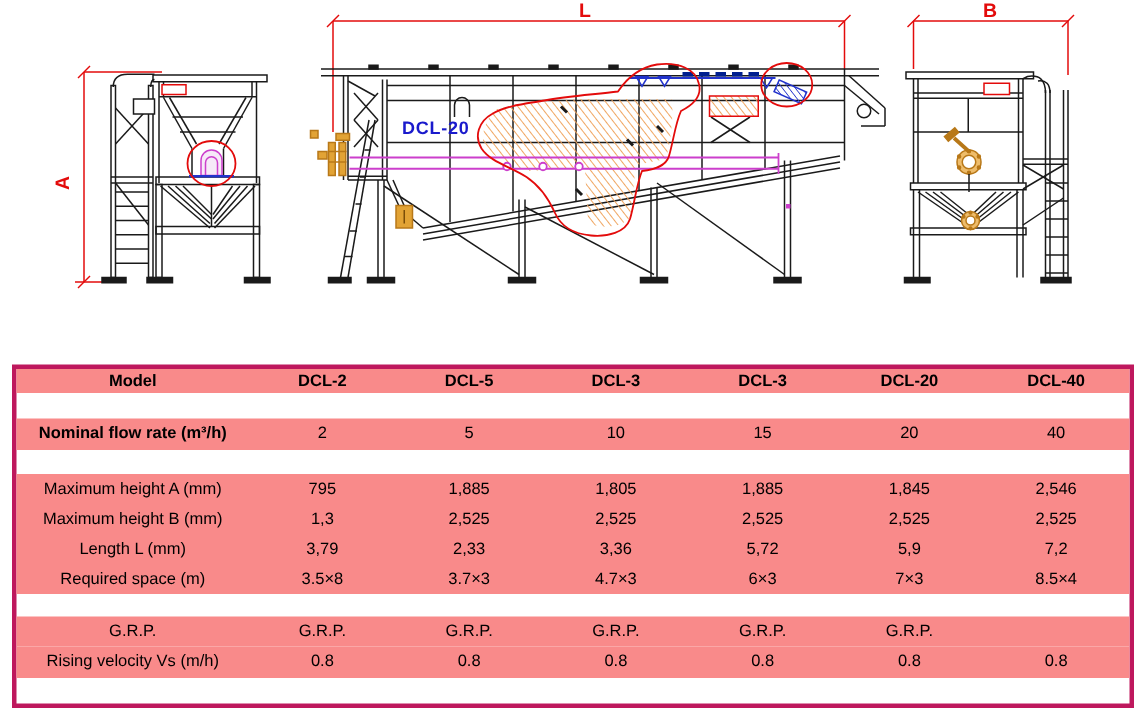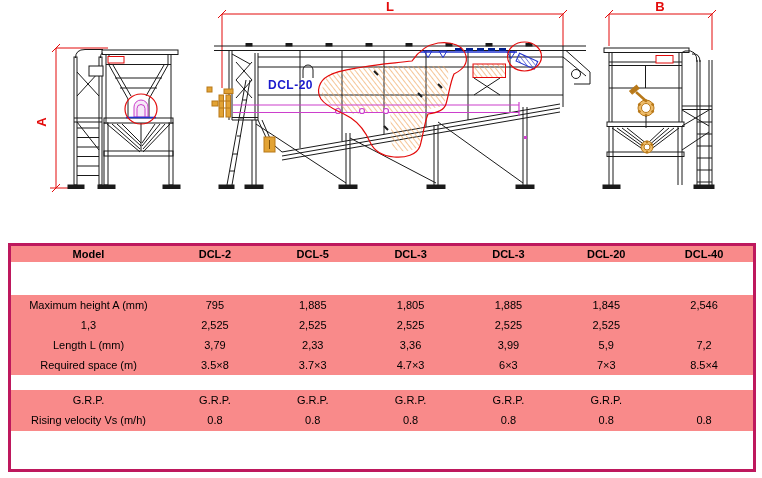--- a/index.html
+++ b/index.html
@@ -338,49 +338,59 @@
       <span class="cell b">DCL-2</span>
       <span class="cell b">DCL-5</span>
       <span class="cell b">DCL-3</span>
       <span class="cell b">DCL-3</span>
       <span class="cell b">DCL-20</span>
       <span class="cell b">DCL-40</span>
     </div>
 
     <div class="trow h17"></div>
 
+    <div class="trow pink h21">
+      <span class="cell b">Nominal flow rate (m³/h)</span>
+      <span class="cell">2</span>
+      <span class="cell">5</span>
+      <span class="cell">10</span>
+      <span class="cell">15</span>
+      <span class="cell">20</span>
+      <span class="cell">40</span>
+    </div>
 
     <div class="trow h16"></div>
 
 
     <div class="trow pink h20">
       <span class="cell">Maximum height A (mm)</span>
       <span class="cell">795</span>
       <span class="cell">1,885</span>
       <span class="cell">1,805</span>
       <span class="cell">1,885</span>
       <span class="cell">1,845</span>
       <span class="cell">2,546</span>
     </div>
 
     <div class="trow pink h20">
+      <span class="cell">Maximum height B (mm)</span>
       <span class="cell">1,3</span>
       <span class="cell">2,525</span>
       <span class="cell">2,525</span>
       <span class="cell">2,525</span>
       <span class="cell">2,525</span>
       <span class="cell">2,525</span>
     </div>
 
     <div class="trow pink h20">
       <span class="cell">Length L (mm)</span>
       <span class="cell">3,79</span>
       <span class="cell">2,33</span>
       <span class="cell">3,36</span>
-      <span class="cell">3,99</span>
+      <span class="cell">5,72</span>
       <span class="cell">5,9</span>
       <span class="cell">7,2</span>
     </div>
 
     <div class="trow pink h20">
       <span class="cell">Required space (m)</span>
       <span class="cell">3.5×8</span>
       <span class="cell">3.7×3</span>
       <span class="cell">4.7×3</span>
       <span class="cell">6×3</span>

